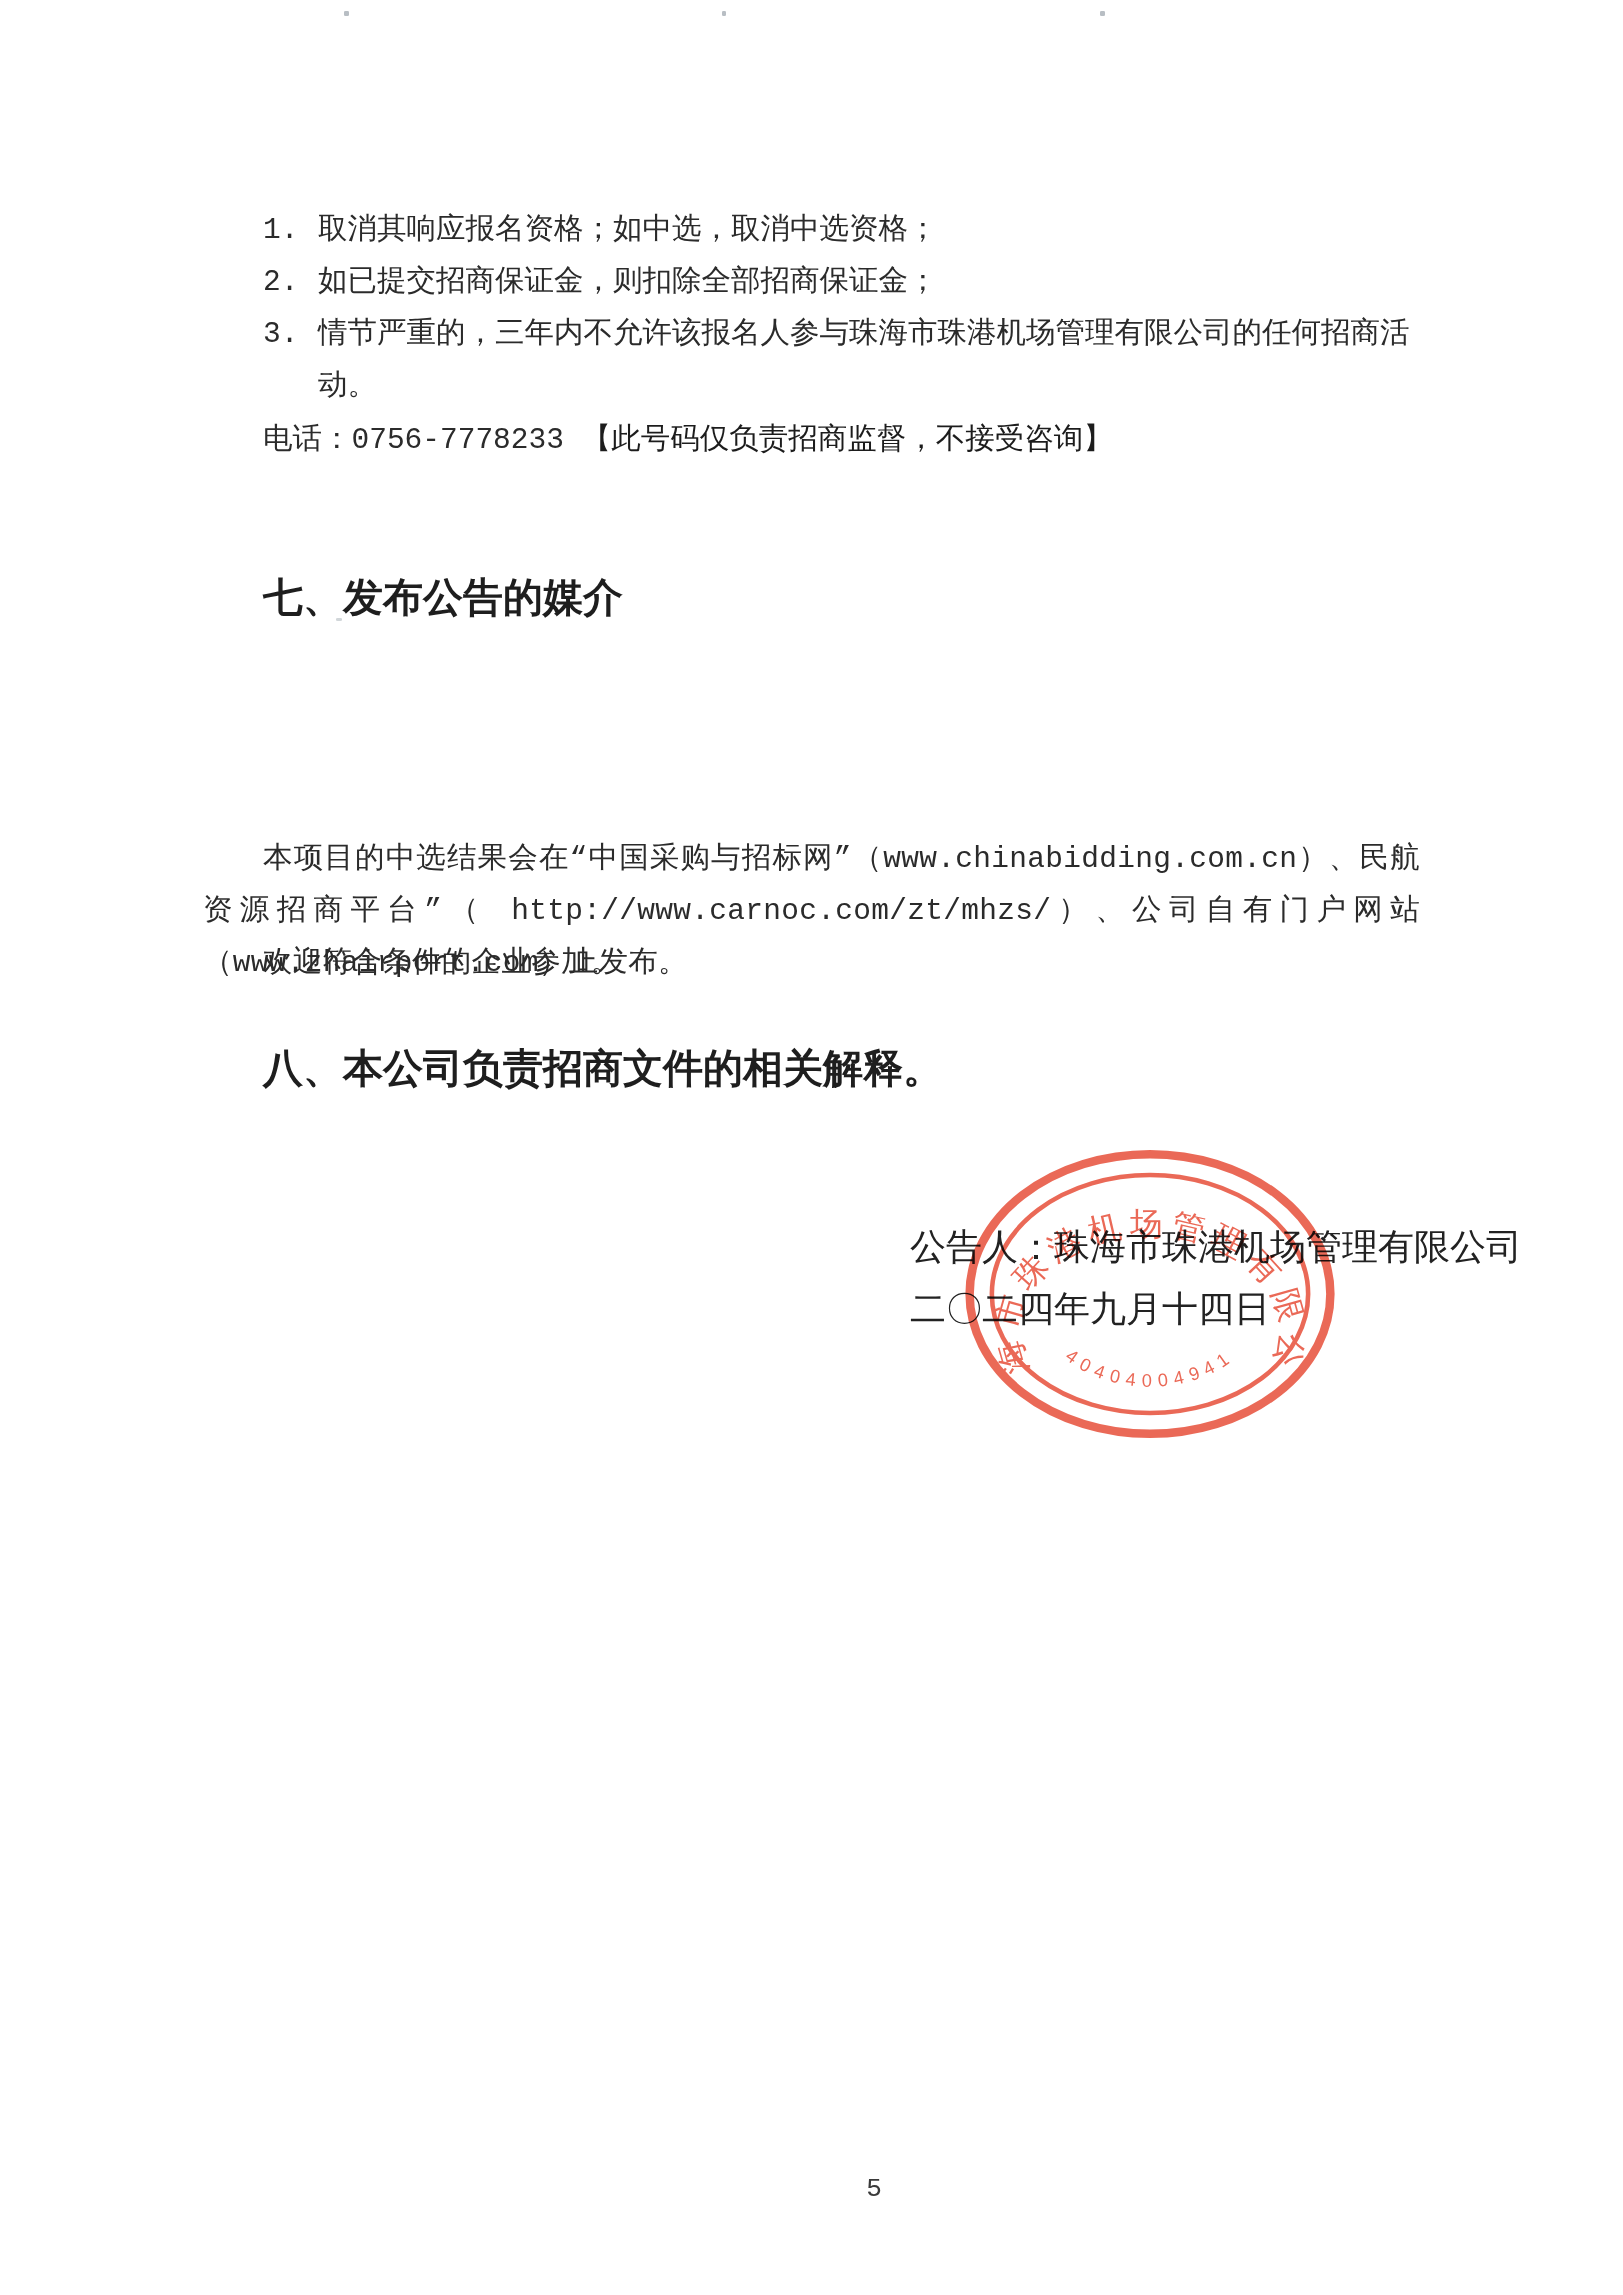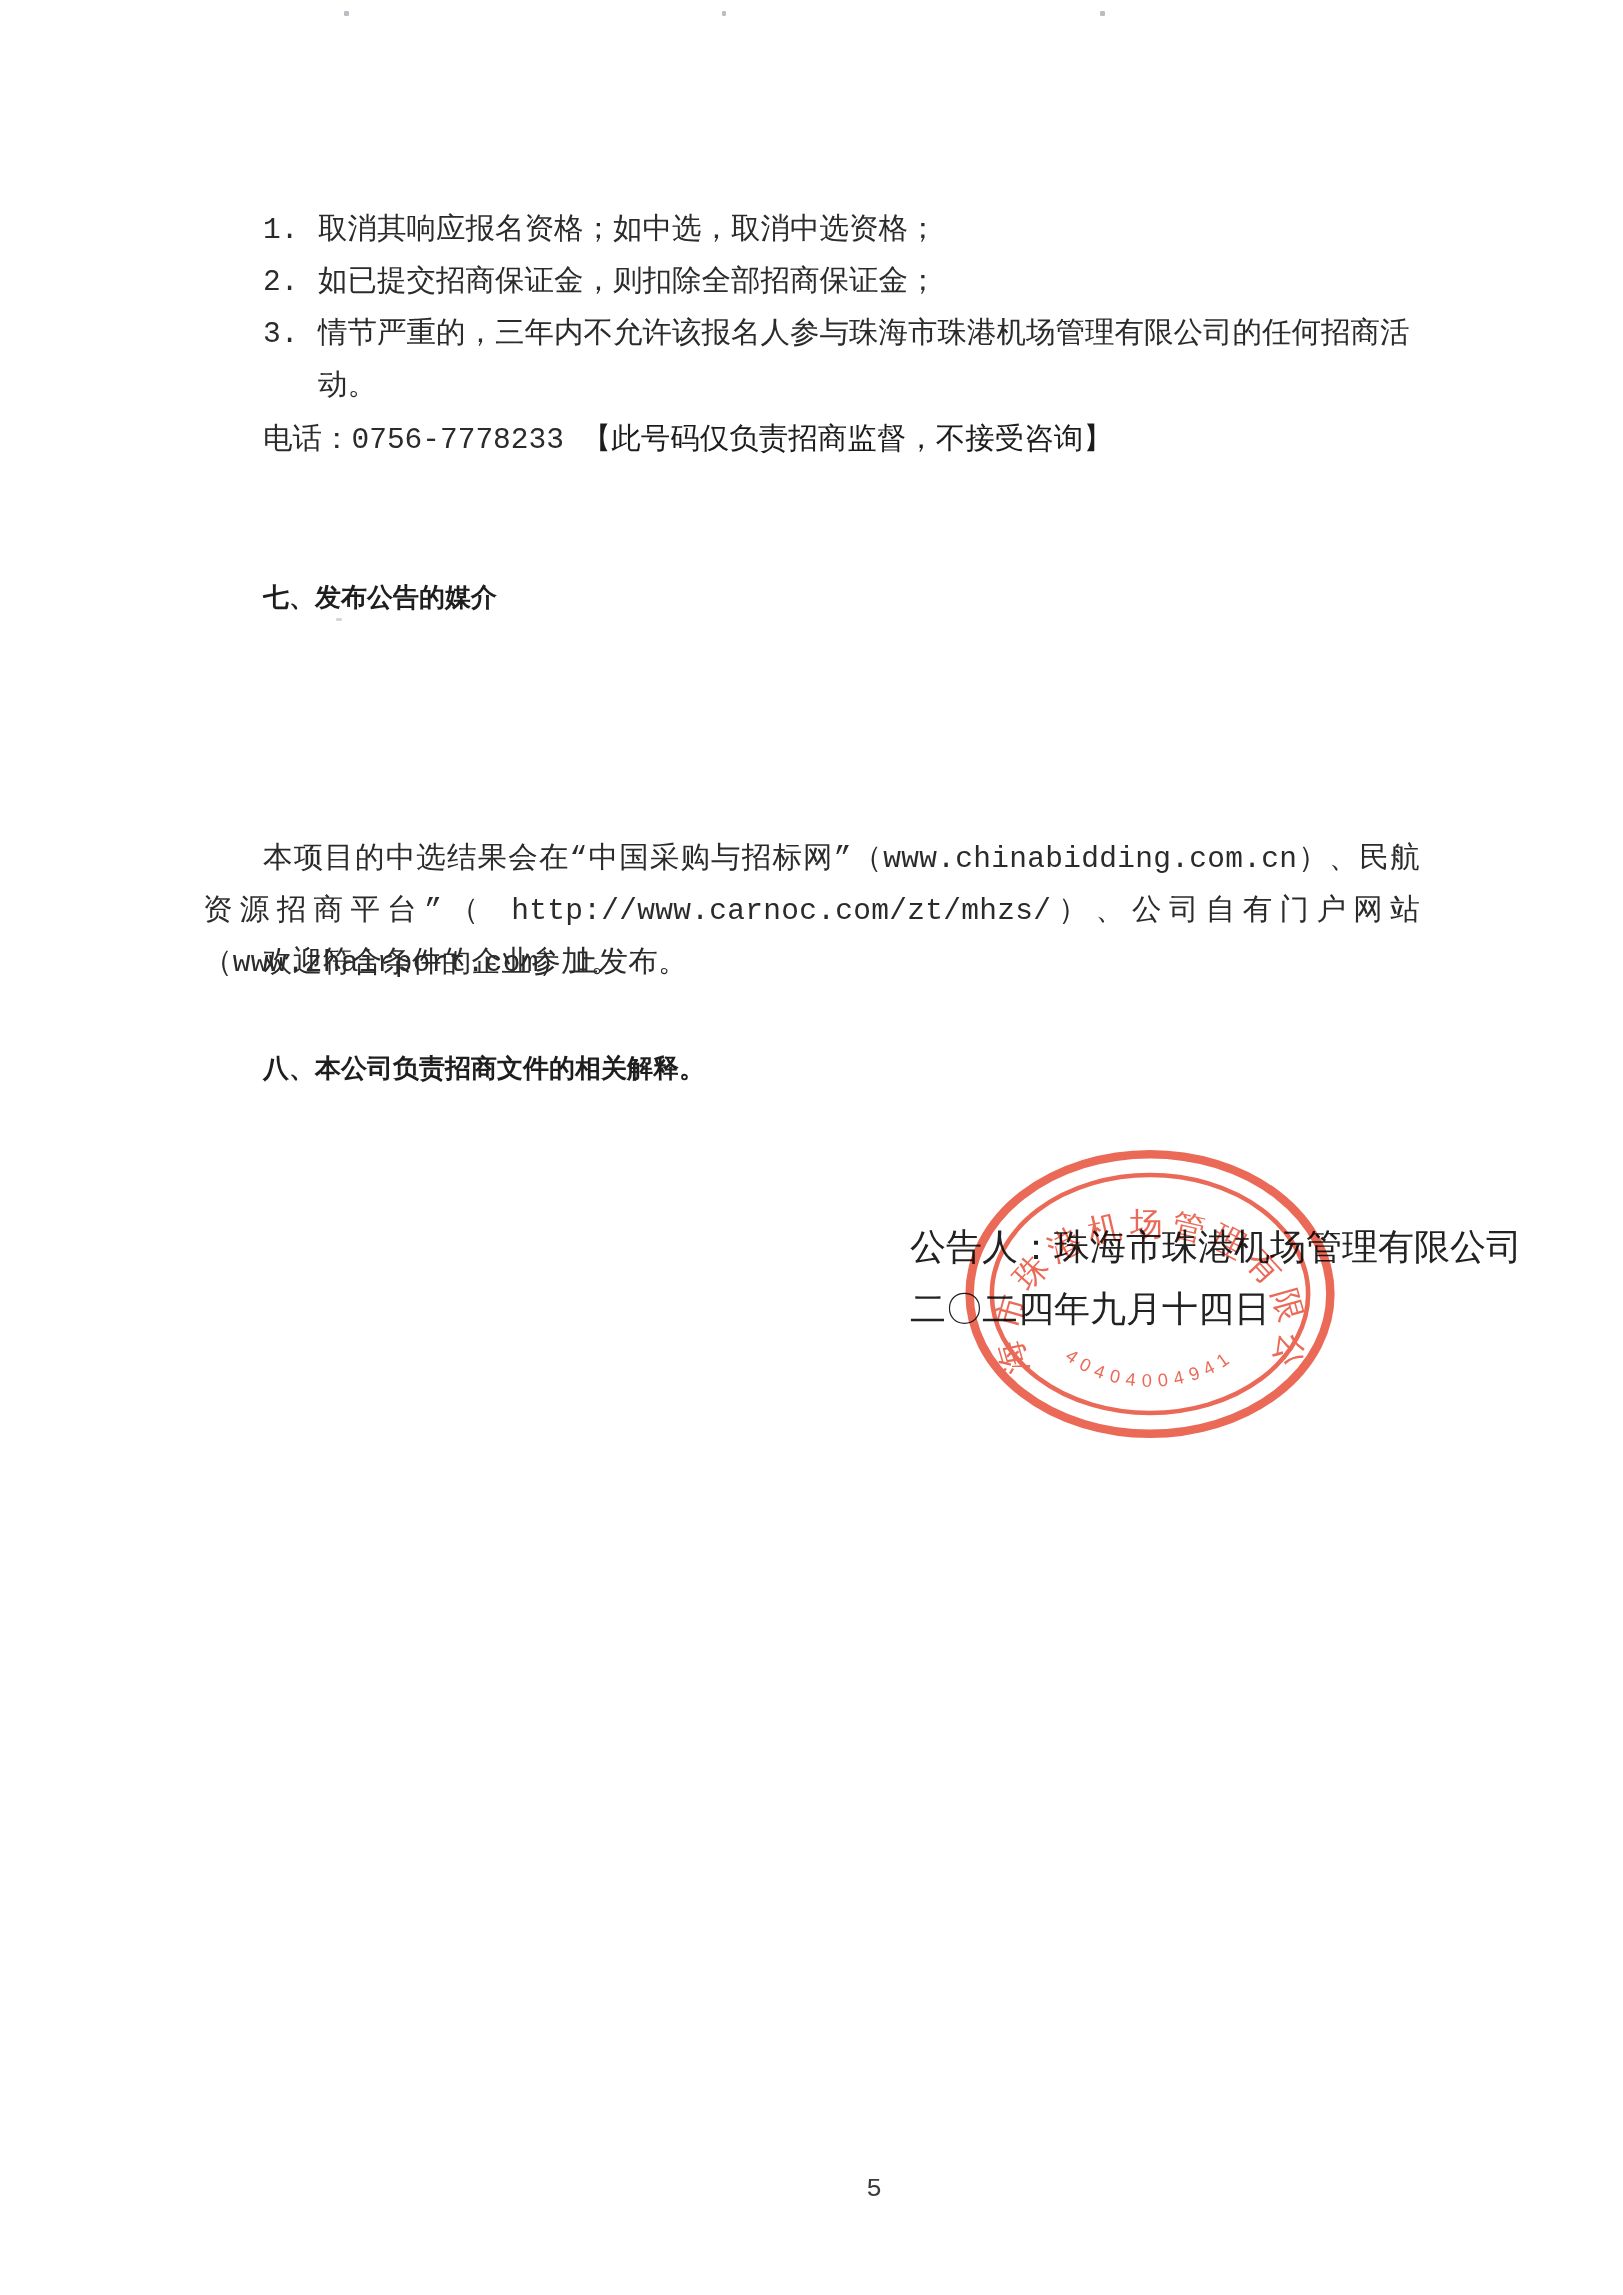--- a/index.html
+++ b/index.html
@@ -22,21 +22,21 @@
   .note-bold{
     font-weight:normal;
     font-family:"Liberation Sans","DejaVu Sans","Liberation Mono",sans-serif;
     color:#1c1c1c;
   }
   .heading{
     font-weight:bold;
     font-family:"Liberation Sans","DejaVu Sans",sans-serif;
     color:#1e1e1e;
     text-indent:60px;
-    font-size:26px;line-height:52px;
+    font-size:40px;line-height:52px;
   }
   .heading7{top:571px;}
   .para{
     text-align:justify;
     text-indent:60px;
     letter-spacing:0.3px;
   }
   .para1{top:623px;}
   .para2{top:833px;}
   .para3{top:937px;}

